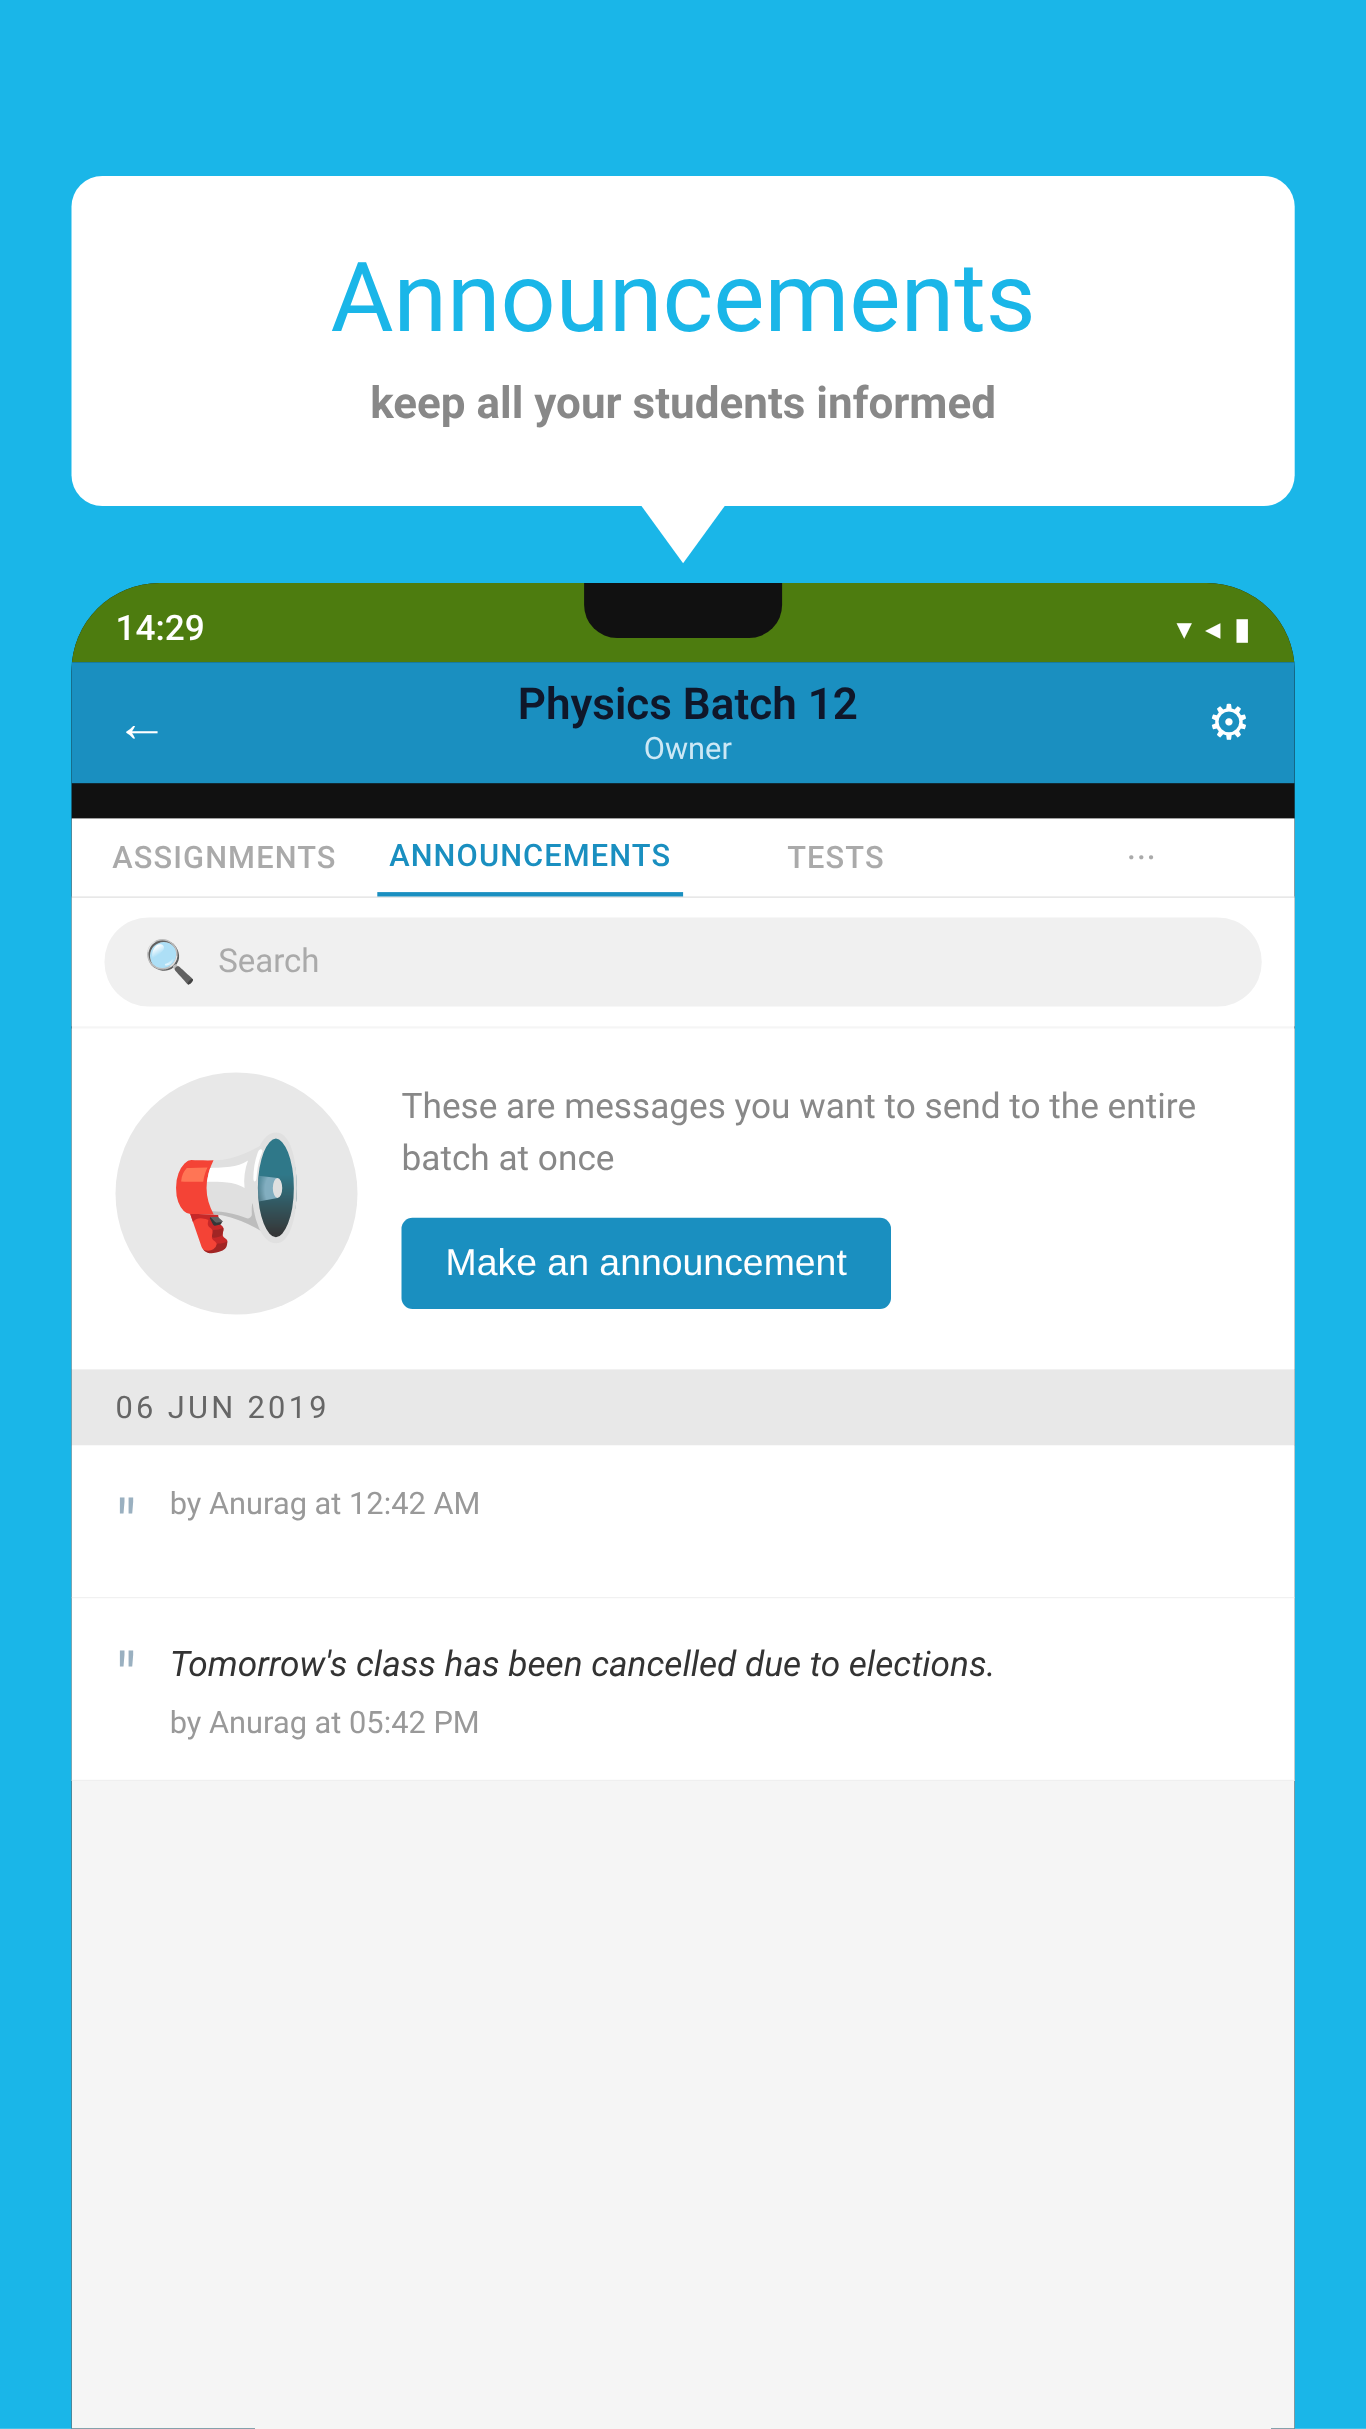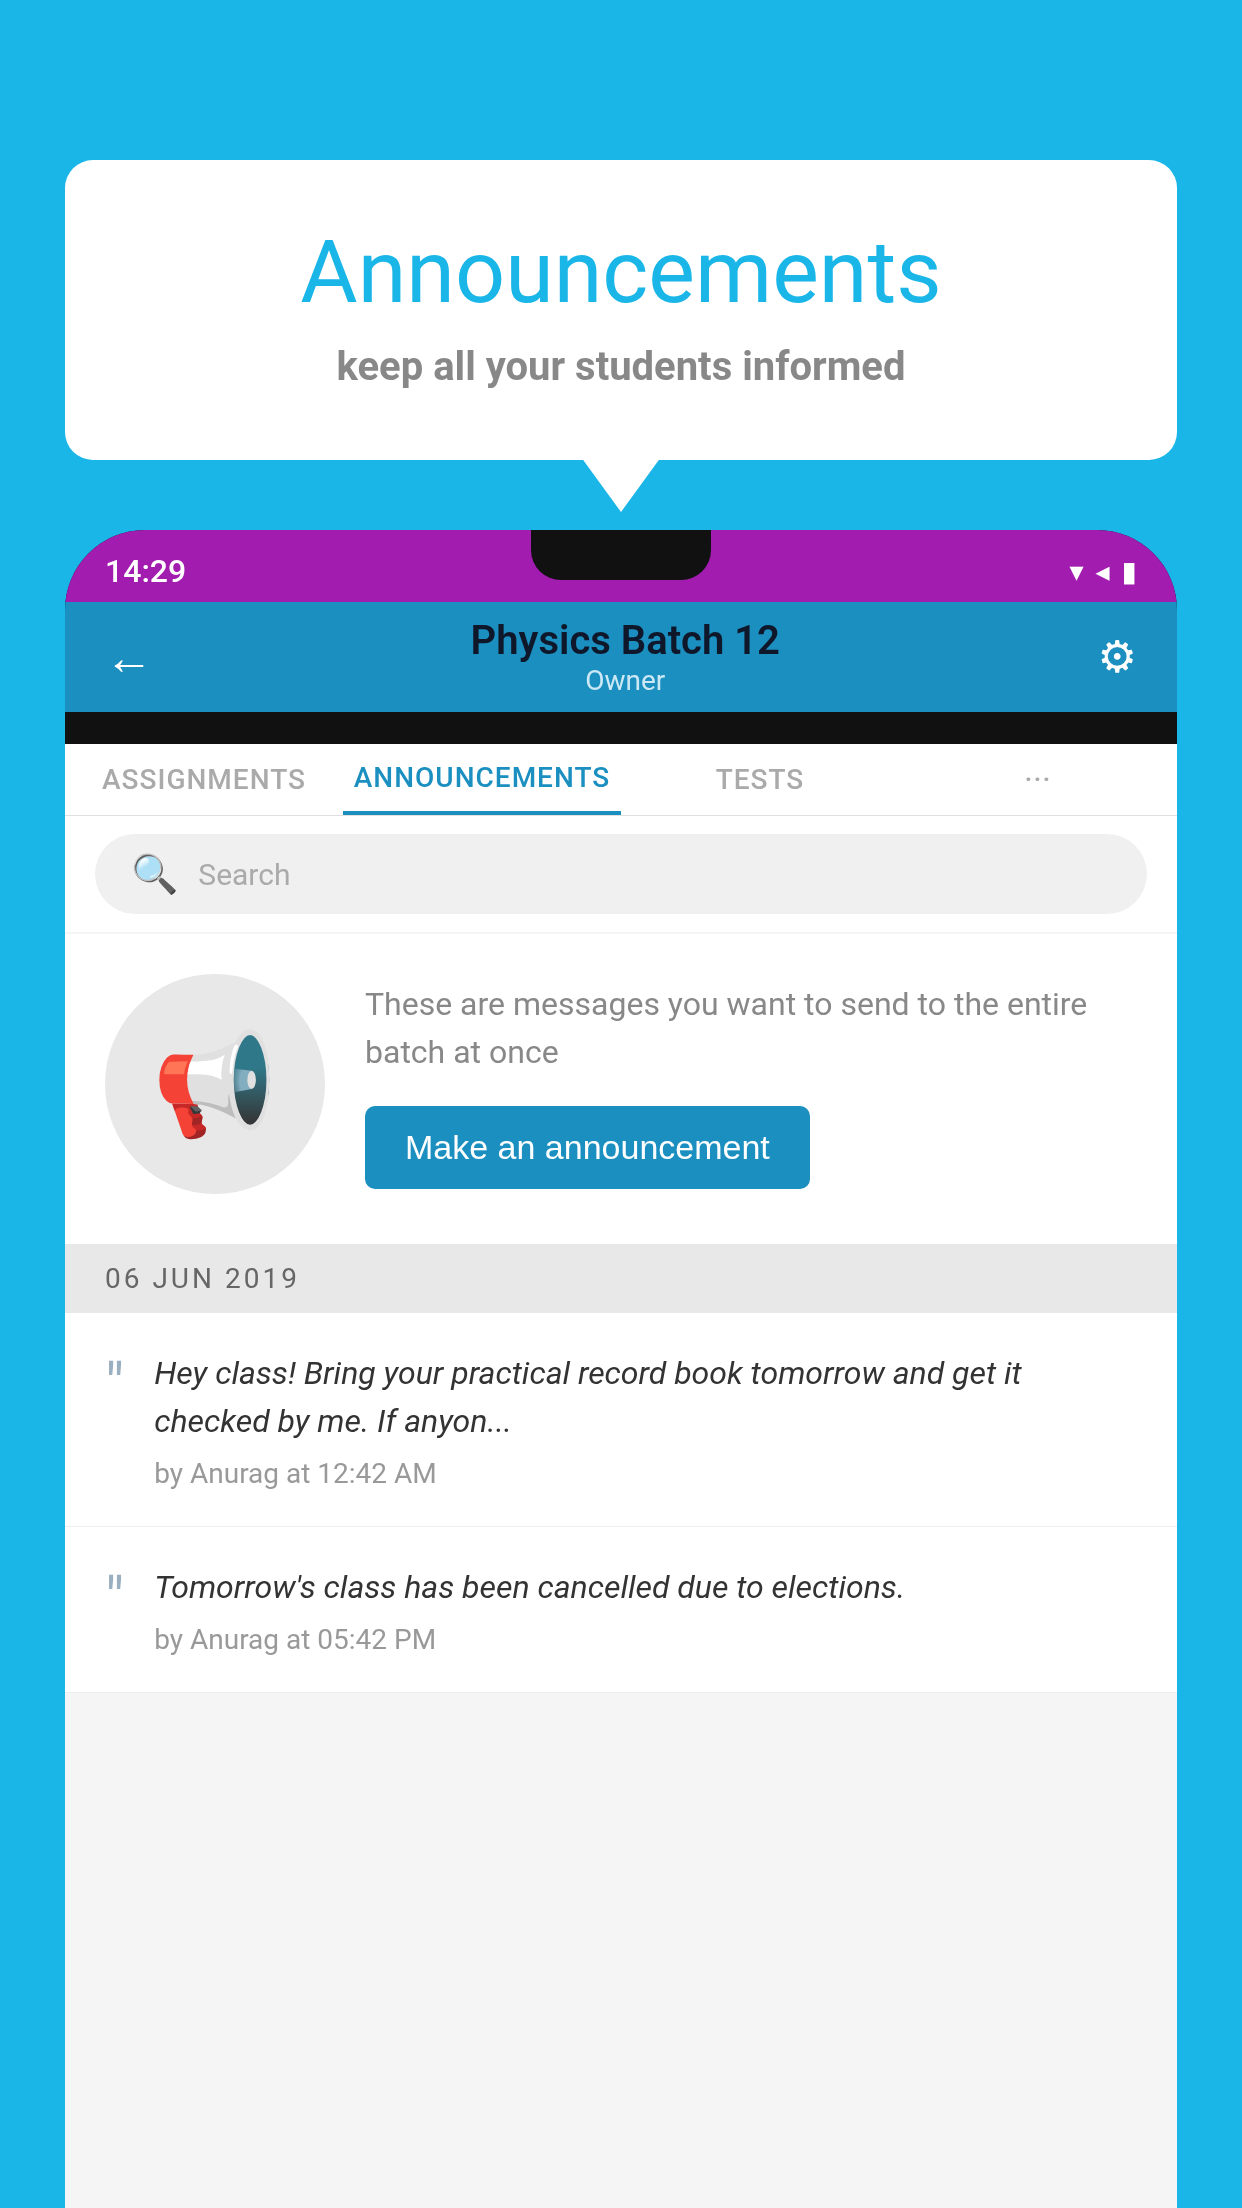--- a/index.html
+++ b/index.html
@@ -79,21 +79,21 @@
       transform: translateX(-50%);
       width: 180px;
       height: 50px;
       background: #111;
       border-radius: 0 0 30px 30px;
       z-index: 10;
     }
 
     
     .status-bar {
-      background: #a21caf;
+      background: #4d7c0f;
       height: 72px;
       display: flex;
       align-items: center;
       justify-content: space-between;
       padding: 0 40px;
       padding-top: 10px;
       gap: 38px;
     }
 
     .status-time {
@@ -376,21 +376,20 @@
         </div>
       </div>
 
       <div class="date-separator">
         <span>06  JUN  2019</span>
       </div>
 
       <div class="announcement-item">
         <span class="quote-icon">"</span>
         <div class="announcement-content">
-          <p class="announcement-text">Hey class! Bring your practical record book tomorrow and get it checked by me. If anyon...</p>
           <p class="announcement-meta">by Anurag at 12:42 AM</p>
         </div>
       </div>
 
 
       <div class="announcement-item">
         <span class="quote-icon">"</span>
         <div class="announcement-content">
           <p class="announcement-text">Tomorrow's class has been cancelled due to elections.</p>
           <p class="announcement-meta">by Anurag at 05:42 PM</p>

